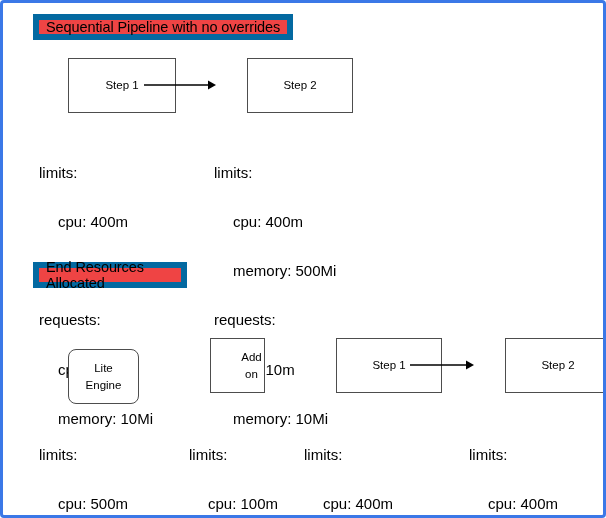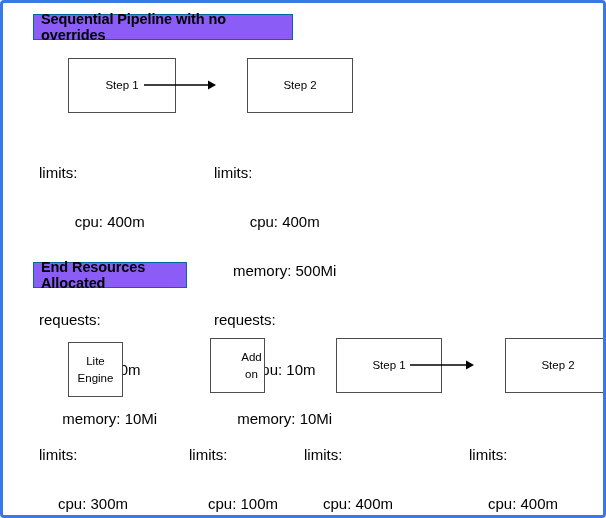--- a/index.html
+++ b/index.html
@@ -17,27 +17,27 @@
     border-radius: 4px;
     box-sizing: border-box;
     overflow: hidden;
     font-family: "Liberation Sans", sans-serif;
     -webkit-font-smoothing: antialiased;
   }
 
   
   .banner {
     position: absolute;
-    background: #8b5cf6;
-    border: 1px solid #0369a1;
+    background: #ef4444;
+    border: 6px solid #0369a1;
     box-sizing: border-box;
     display: flex;
     align-items: center;
     font-size: 14.5px;
-    font-weight: bold;
+    font-weight: normal;
     color: #000000;
     padding-left: 7px;
     letter-spacing: -0.1px;
   }
 
   
   .node {
     position: absolute;
     background: #ffffff;
     border: 1.6px solid #4d4d4d;
@@ -62,21 +62,21 @@
 
   
   .spec {
     position: absolute;
     font-size: 15px;
     color: #000000;
     line-height: 16.4px;
     white-space: pre;
   }
   .spec .key   { display: block; }
-  .spec .item  { display: block; padding-left: 19px; text-align: center; }
+  .spec .item  { display: block; padding-left: 19px; }
 </style>
 </head>
 <body>
 
 <div id="canvas">
 
   <div class="banner" style="left:30px; top:11px; width:260px; height:26px;">Sequential Pipeline with no overrides</div>
 
   <div class="node" style="left:33px; top:55px; width:108px; height:55px;">
     <span>Step 1</span>
@@ -106,21 +106,21 @@
     <span class="key">limits:</span>
     <span class="item">cpu: 400m</span>
     <span class="item">memory: 500Mi</span>
     <span class="key">requests:</span>
     <span class="item">cpu: 10m</span>
     <span class="item">memory: 10Mi</span>
   </div>
 
   <div class="banner" style="left:30px; top:259px; width:154px; height:26px;">End Resources Allocated</div>
 
-  <div class="node" style="left:33px; top:339px; width:55px; height:55px;">
+  <div class="node" style="left:33px; top:346px; width:71px; height:55px;border-radius:8px;">
     <span>Lite</span>
     <span>Engine</span>
   </div>
 
   <div class="node" style="left:175px; top:335px; width:55px; height:55px;padding-left:28px;">
     <span>Add on</span>
   </div>
 
   <div class="node" style="left:301px; top:335px; width:106px; height:55px;">
     <span>Step 1</span>
@@ -132,21 +132,21 @@
       <polygon points="56,0.6 64,5 56,9.4" fill="#000000"></polygon>
     </svg>
   </div>
 
   <div class="node" style="left:470px; top:335px; width:106px; height:55px;">
     <span>Step 2</span>
   </div>
 
   <div class="spec" style="left:36px; top:411px;">
     <span class="key">limits:</span>
-    <span class="item">cpu: 300m</span>
+    <span class="item">cpu: 500m</span>
     
     
     
     
   </div>
 
   <div class="spec" style="left:186px; top:411px;">
     <span class="key">limits:</span>
     <span class="item">cpu: 100m</span>
     

